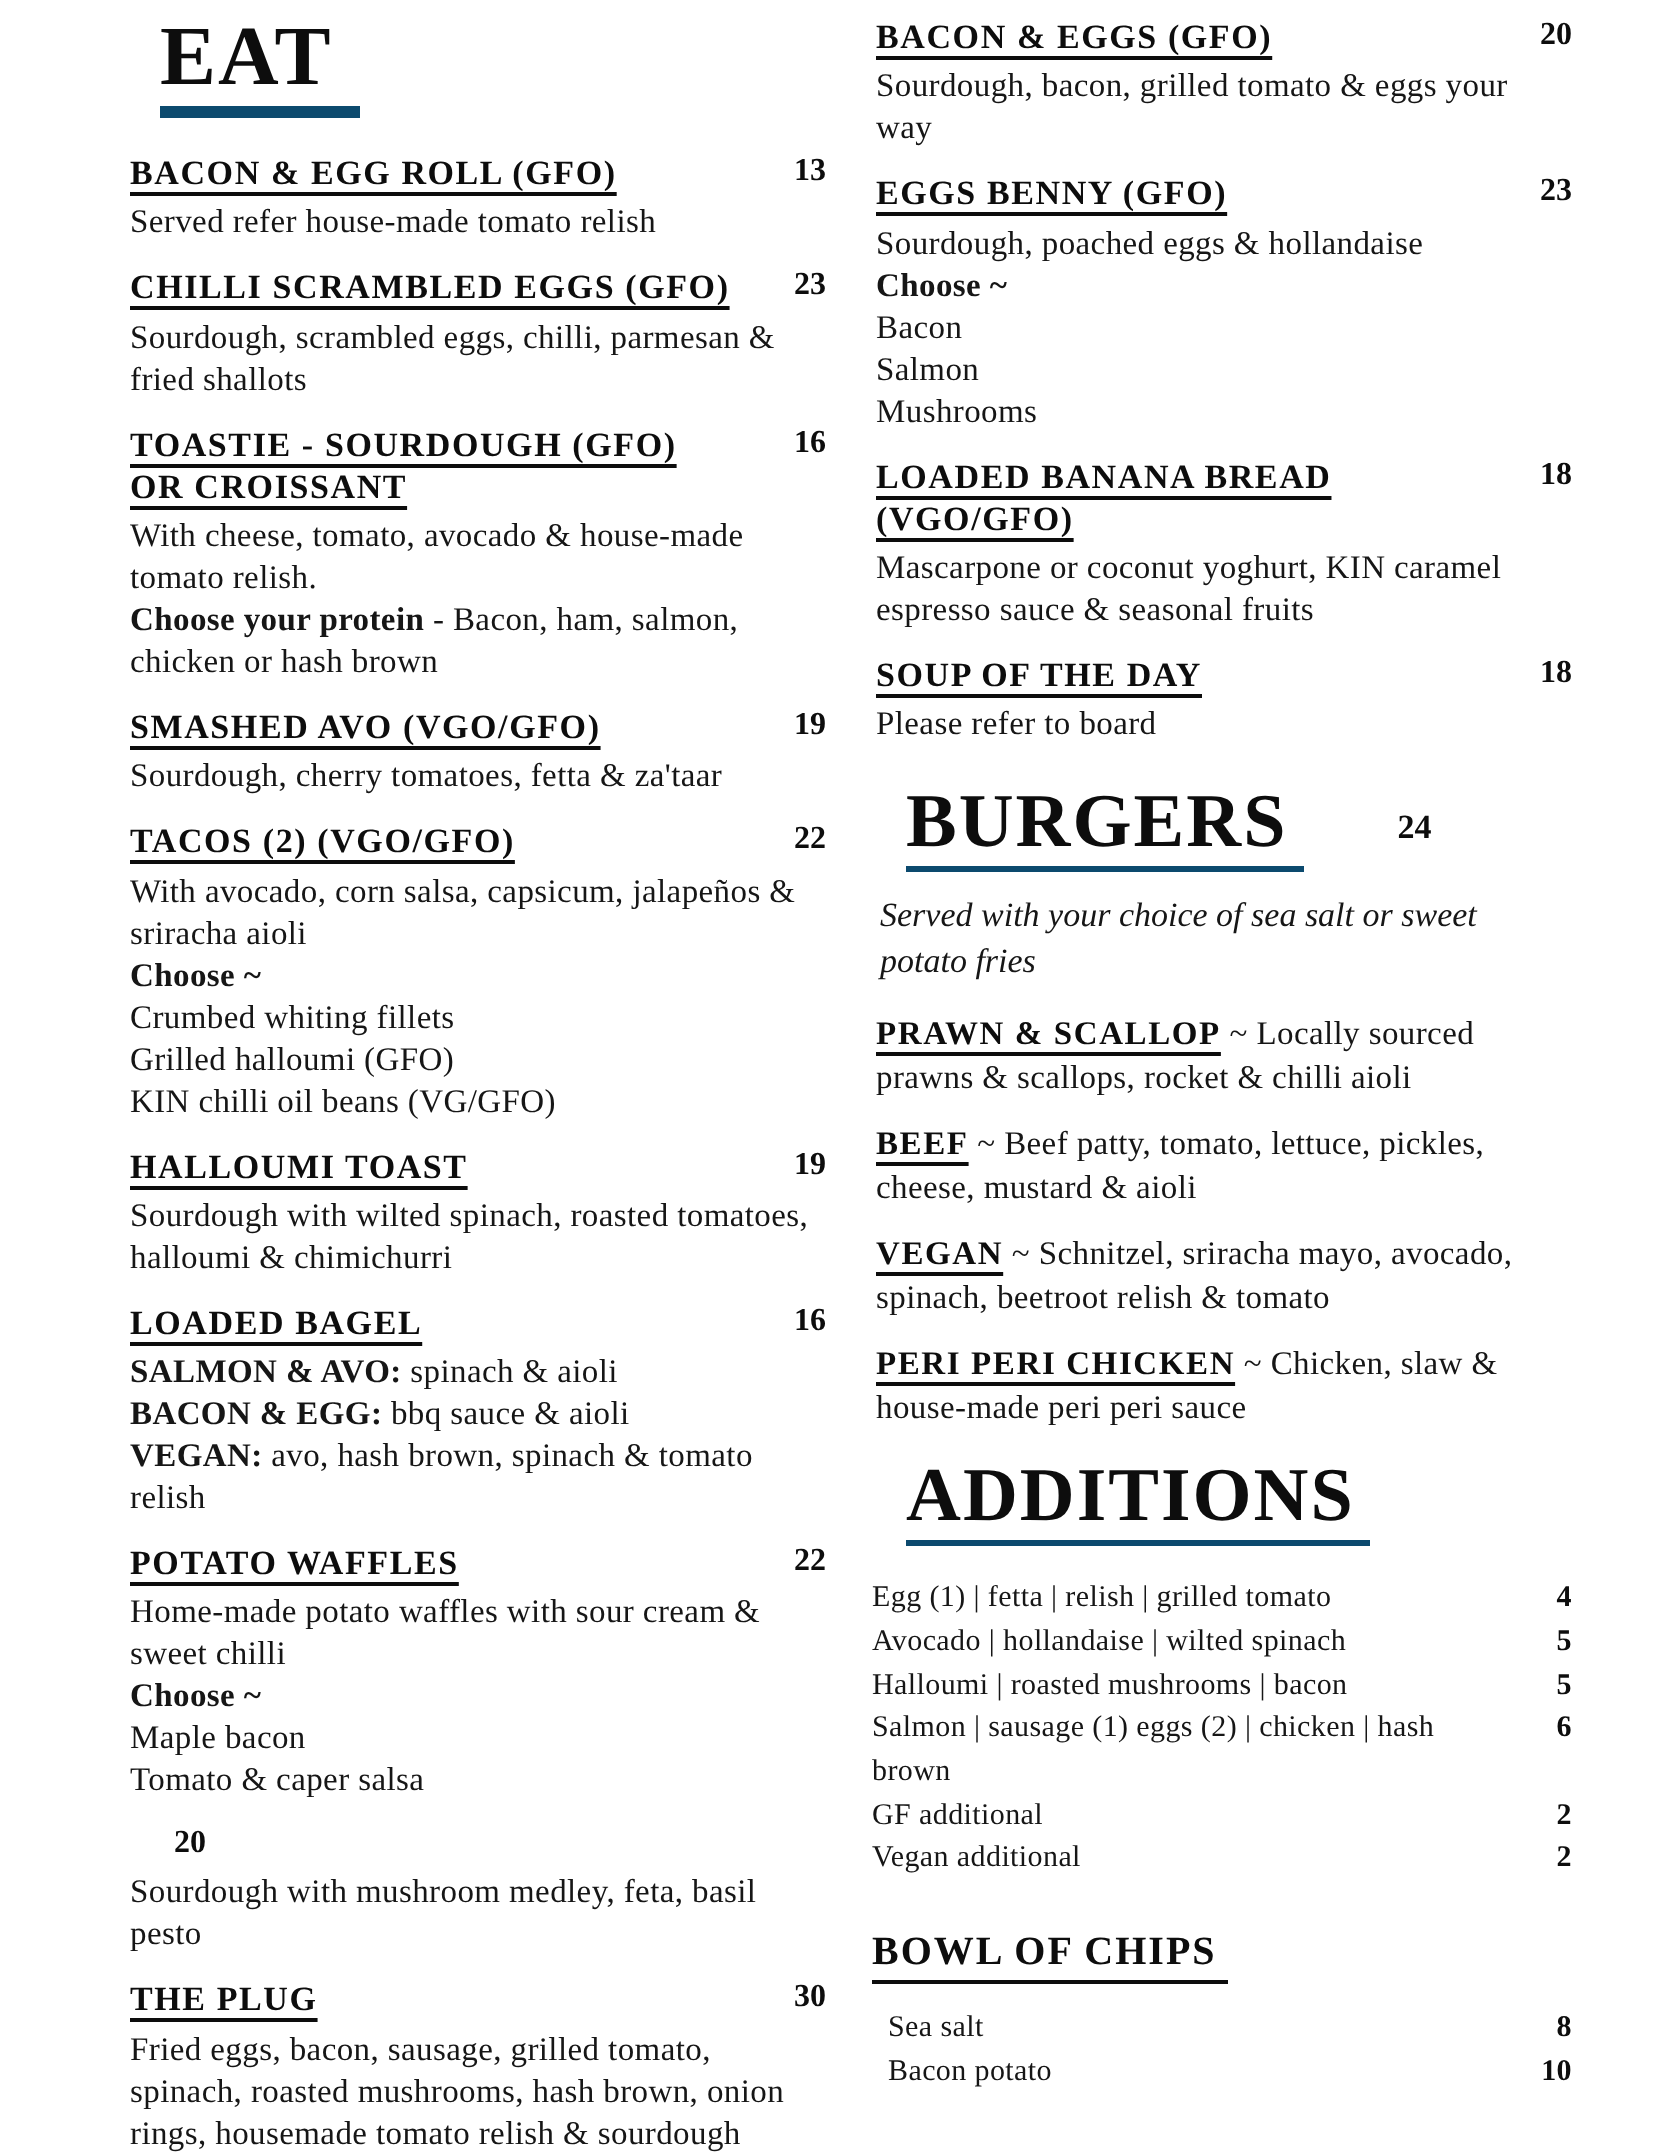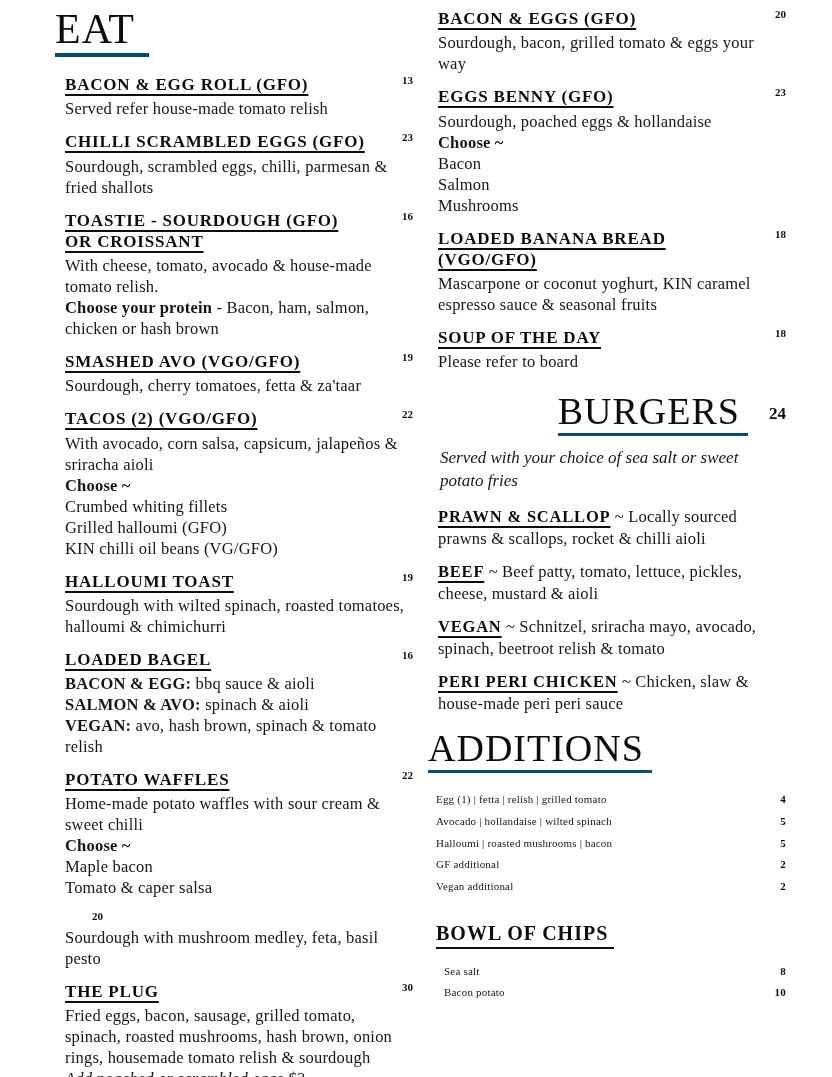--- a/index.html
+++ b/index.html
@@ -13,26 +13,27 @@
     padding:8px 46px 10px 55px;
     overflow:hidden;
   }
   .columns{display:flex;gap:15px;}
   .col{width:358px;flex:none;}
 
   
   .big-title{
     display:inline-block;
     font-size:42px;
-    font-weight:normal;
+    font-weight:bold;
     line-height:1.0;
     color:#0d0d0d;
     letter-spacing:1px;
-    border-bottom:4px solid #0c4a6e;
+    border-bottom:6px solid #0c4a6e;
     padding:0 14px 3px 0;
+    margin-left:25px;
   }
   .big-title.smaller{font-size:38px;border-bottom-width:3.5px;padding-right:8px;}
   .eat-title-wrap{margin:0 0 17px 0;}
 
   
   .items{padding-left:10px;}
   .menu-item{margin-bottom:12px;}
   .item-head{display:flex;align-items:flex-start;}
   .item-title{
     flex:1;
@@ -41,45 +42,45 @@
     line-height:1.25;
     letter-spacing:0.8px;
     color:#0d0d0d;
     text-decoration:underline;
     text-decoration-thickness:2px;
     text-underline-offset:4px;
     padding-right:6px;
   }
   .item-price{
     flex:none;width:38px;text-align:right;
-    font-weight:bold;font-size:11px;line-height:1.25;color:#0d0d0d;
+    font-weight:bold;font-size:16px;line-height:1.25;color:#0d0d0d;
   }
   .desc{margin-top:3px;}
   .desc p{margin:0;font-size:16.5px;line-height:21px;letter-spacing:0.2px;max-width:342px;}
   .desc .b{font-weight:bold;}
   .desc .i{font-style:italic;}
 
   
-  .section-head-row{display:flex;align-items:center;justify-content:flex-end;margin:20px 0 10px 0;}
+  .section-head-row{display:flex;align-items:center;justify-content:flex-start;margin:20px 0 10px 0;gap:26px;}
   .head-price{flex:none;width:38px;text-align:right;font-weight:bold;font-size:17px;color:#0d0d0d;}
   .note{
     font-style:italic;font-size:17px;line-height:23px;
     margin:6px 0 14px 0;padding-left:12px;max-width:350px;
   }
   .burger-items{padding-left:10px;}
   .burger-line{margin:0 0 11px 0;font-size:16.5px;line-height:22px;letter-spacing:0.2px;max-width:350px;}
   .burger-name{
     font-weight:bold;letter-spacing:0.8px;color:#0d0d0d;
     text-decoration:underline;text-decoration-thickness:2px;text-underline-offset:4px;
   }
 
   
   .add-title-wrap{margin:14px 0 16px 0;}
   .add-rows{padding-left:8px;}
-  .add-row{display:flex;align-items:baseline;font-size:11px;line-height:21.7px;letter-spacing:0.2px;justify-content:flex-end;}
+  .add-row{display:flex;align-items:baseline;font-size:15px;line-height:21.7px;letter-spacing:0.2px;justify-content:flex-end;}
   .add-row .t{flex:1;padding-right:4px;}
   .add-row .p{flex:none;width:24px;text-align:right;font-weight:bold;color:#0d0d0d;}
 
   
   .chips{padding-left:8px;margin-top:24px;}
   .sub-title{
     display:inline-block;font-size:20px;font-weight:bold;letter-spacing:1px;color:#0d0d0d;
     border-bottom:2.5px solid #0d0d0d;padding:0 6px 2px 0;margin-bottom:12px;
   }
   .chips-rows{padding-left:8px;}
@@ -153,22 +154,22 @@
             <div class="desc">
               <p><span>Sourdough with wilted spinach, roasted tomatoes, halloumi &amp; chimichurri</span></p>
             </div>
           </div>
           <div class="menu-item">
             <div class="item-head">
               <span class="item-title">LOADED BAGEL</span>
               <span class="item-price">16</span>
             </div>
             <div class="desc">
+              <p><span class="b">SALMON &amp; AVO:</span><span> spinach &amp; aioli</span></p>
               <p><span class="b">BACON &amp; EGG:</span><span> bbq sauce &amp; aioli</span></p>
-              <p><span class="b">SALMON &amp; AVO:</span><span> spinach &amp; aioli</span></p>
               <p><span class="b">VEGAN:</span><span> avo, hash brown, spinach &amp; tomato relish</span></p>
             </div>
           </div>
           <div class="menu-item">
             <div class="item-head">
               <span class="item-title">POTATO WAFFLES</span>
               <span class="item-price">22</span>
             </div>
             <div class="desc">
               <p><span>Home-made potato waffles with sour cream &amp; sweet chilli</span></p>
@@ -264,20 +265,24 @@
           </div>
           <div class="add-row">
             <span class="t">Avocado | hollandaise | wilted spinach</span>
             <span class="p">5</span>
           </div>
           <div class="add-row">
             <span class="t">Halloumi | roasted mushrooms | bacon</span>
             <span class="p">5</span>
           </div>
           <div class="add-row">
+            <span class="t">Salmon | sausage (1) eggs (2) | chicken | hash brown</span>
+            <span class="p">6</span>
+          </div>
+          <div class="add-row">
             <span class="t">GF additional</span>
             <span class="p">2</span>
           </div>
           <div class="add-row">
             <span class="t">Vegan additional</span>
             <span class="p">2</span>
           </div>
         </div>
 
       <div class="chips">

